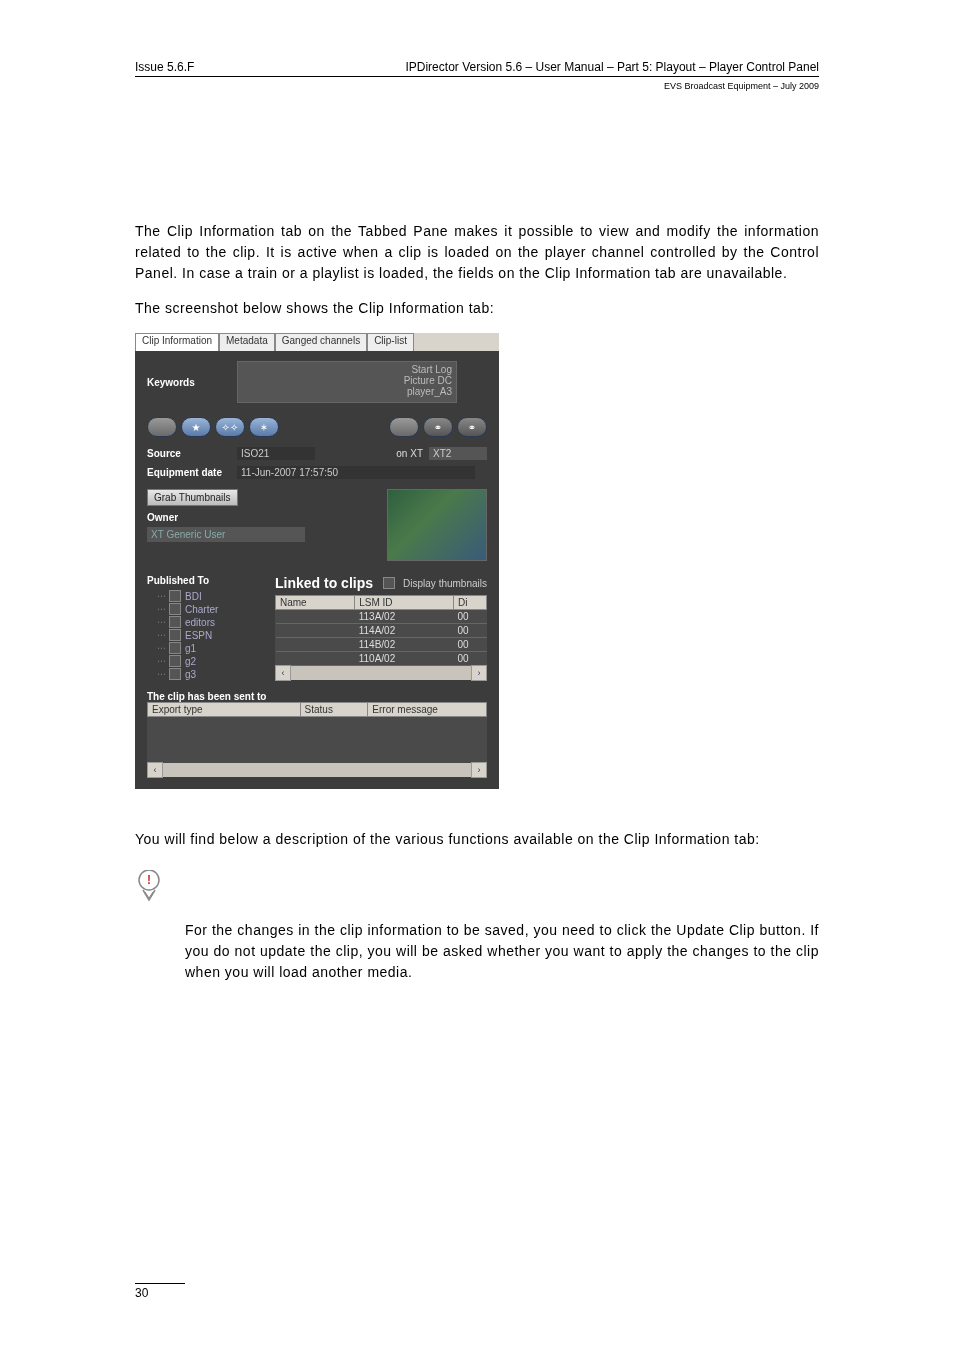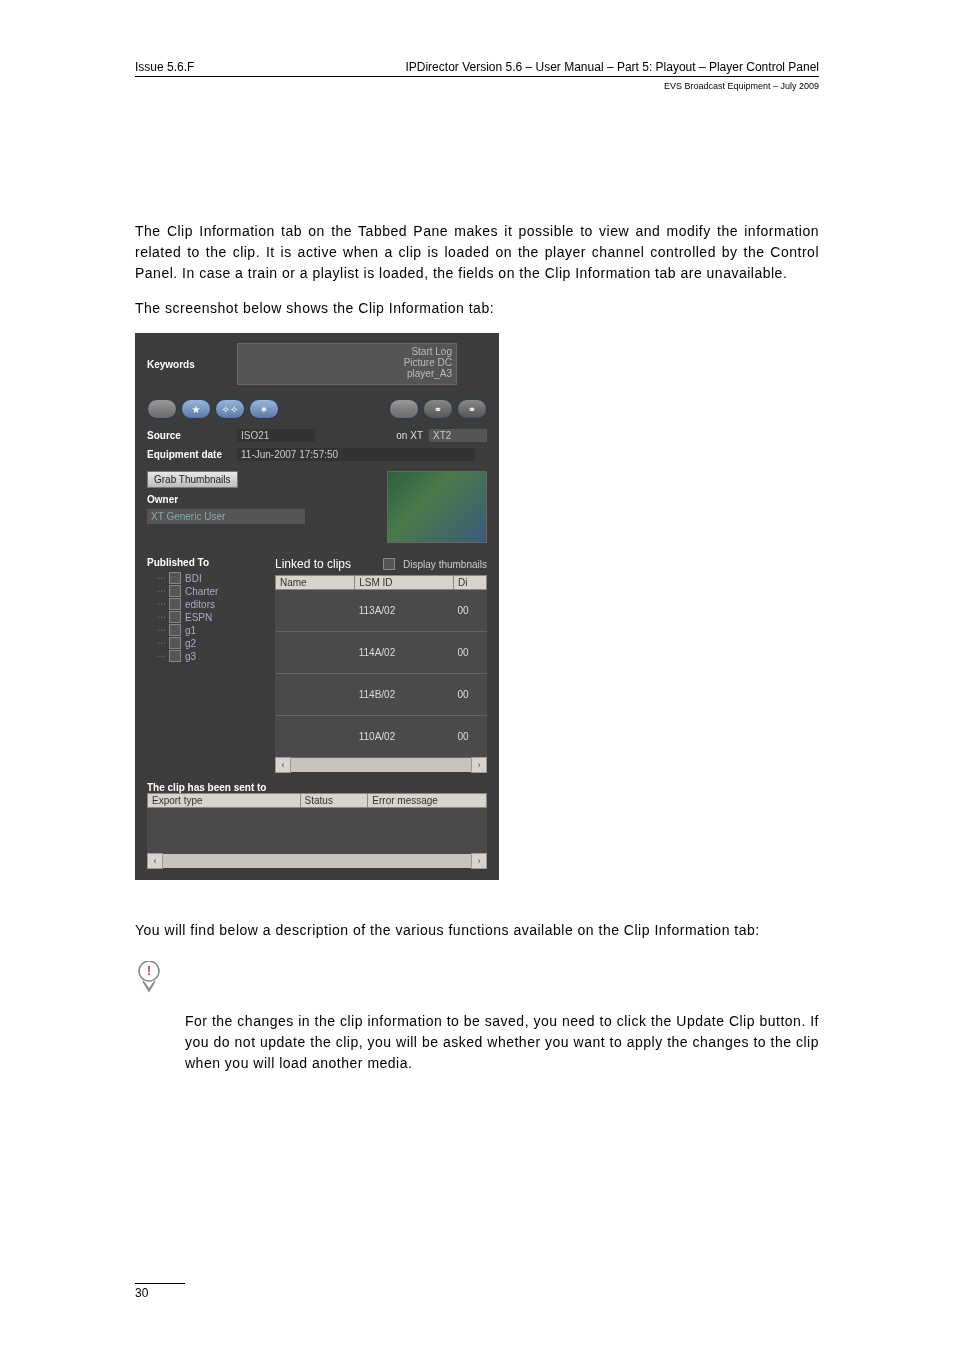--- a/index.html
+++ b/index.html
@@ -110,25 +110,25 @@
   .owner-box { background:#555; color:#8aa; font-size:10px; padding:2px 4px; width:150px; }
   .section-row { display:flex; margin-top:14px; gap:8px; align-items:flex-start;}
   .pub-col { width:120px; }
   .pub-col .hdr { color:#fff; font-weight:bold; font-size:10px; margin-bottom:4px;}
   .tree { font-size:10px; color:#aac; }
   .tree-item { display:flex; align-items:center; margin:1px 0; padding-left:10px;}
   .tree-item::before { content:"⋯"; color:#888; margin-right:3px; font-size:9px; }
   .chk { width:10px; height:10px; background:#555; border:1px solid #888; margin-right:4px; display:inline-block;}
   .linked-col { flex:1; }
   .linked-hdr-row{ display:flex; justify-content:space-between; align-items:center; margin-bottom:4px;}
-  .linked-hdr { color:#fff; font-weight:normal; font-size:12px; }
+  .linked-hdr { color:#fff; font-weight:bold; font-size:14px; }
   .disp-thumb { color:#ccc; font-size:10px; display:flex; align-items:center; gap:4px;}
   .tbl { width:100%; border-collapse:collapse; font-size:10px; background:#4a4a4a; color:#ddd;}
   .tbl th { background:#d8d4cc; color:#333; font-weight:normal; text-align:left; padding:1px 4px; border:1px solid #888;}
-  .tbl td { padding:15px 4px; border-bottom:1px solid #666; }
+  .tbl td { padding:1px 4px; border-bottom:1px solid #666; }
   .scroll-h { background:#c8c4bc; height:14px; display:flex; align-items:center; }
   .scroll-h .arrow { width:14px; height:14px; background:#d8d4cc; border:1px solid #999; display:flex; align-items:center; justify-content:center; font-size:9px; color:#336;}
   .scroll-h .track { flex:1; background:#c8c4bc; height:14px;}
   .sent-hdr { color:#fff; font-weight:bold; font-size:10px; margin-top:10px;}
   .sent-table th { background:#d8d4cc; color:#333; font-weight:normal; text-align:left; padding:1px 4px; border:1px solid #888; font-size:10px;}
   .sent-body { background:#4a4a4a; height:46px; }
   .note-block { display:flex; gap:20px; margin-top:20px; }
   .note-icon { width:30px; flex:0 0 30px; }
   .note-text {
     font-size: 14px;
@@ -155,20 +155,26 @@
   <div class="header">
     <div class="header-left">Issue 5.6.F</div>
     <div class="header-right">IPDirector Version 5.6 – User Manual – Part 5: Playout – Player Control Panel</div>
   </div>
   <div class="header-sub">EVS Broadcast Equipment – July 2009</div>
 
   <p class="body-text">The Clip Information tab on the Tabbed Pane makes it possible to view and modify the information related to the clip. It is active when a clip is loaded on the player channel controlled by the Control Panel. In case a train or a playlist is loaded, the fields on the Clip Information tab are unavailable.</p>
   <p class="body-text">The screenshot below shows the Clip Information tab:</p>
 
   <div class="screenshot">
+    <div class="tabbar">
+      <div class="tab active">Clip Information</div>
+      <div class="tab">Metadata</div>
+      <div class="tab">Ganged channels</div>
+      <div class="tab">Clip-list</div>
+    </div>
     <div class="panel">
       <div class="row">
         <div class="label-white">Keywords</div>
         <div class="textbox keywords-box" style="white-space:pre-line;">Start Log
 Picture DC
 player_A3</div>
       </div>
 
       <div class="pillrow">
         <div class="pill blank"></div>

